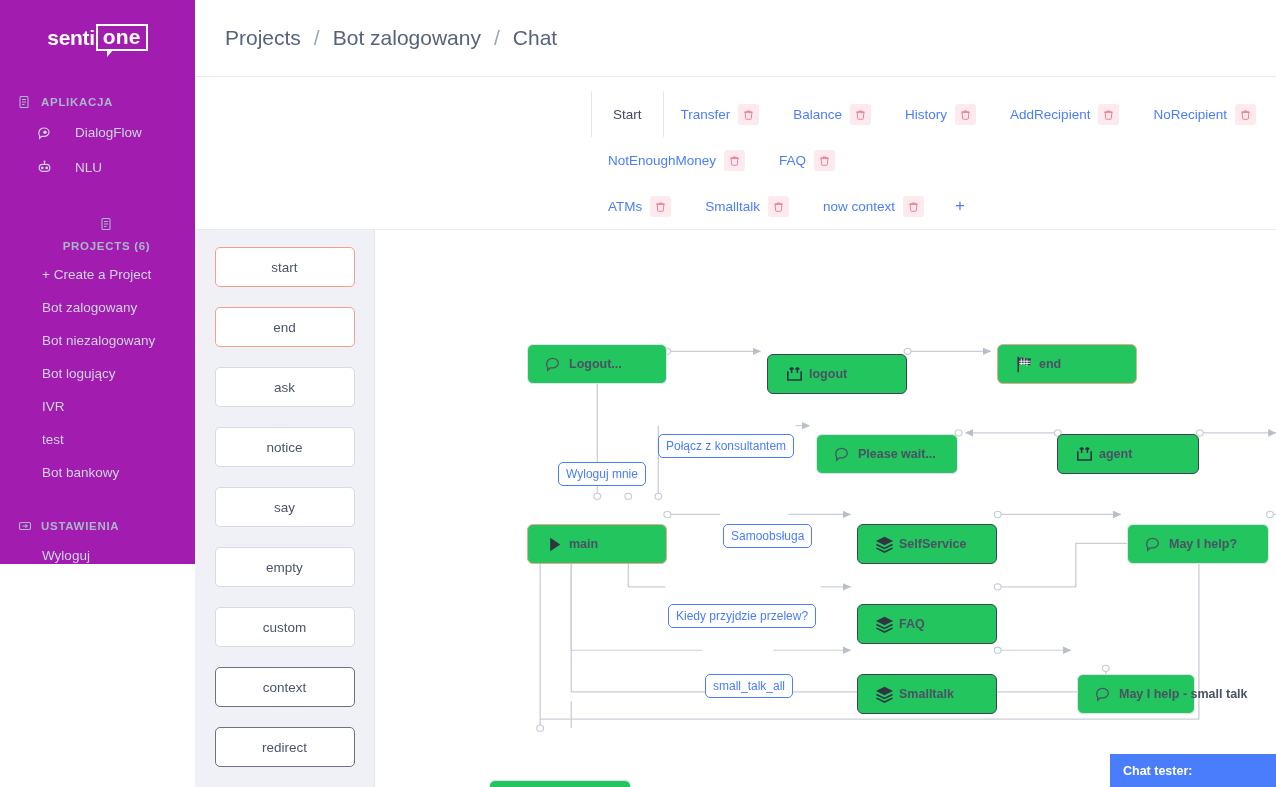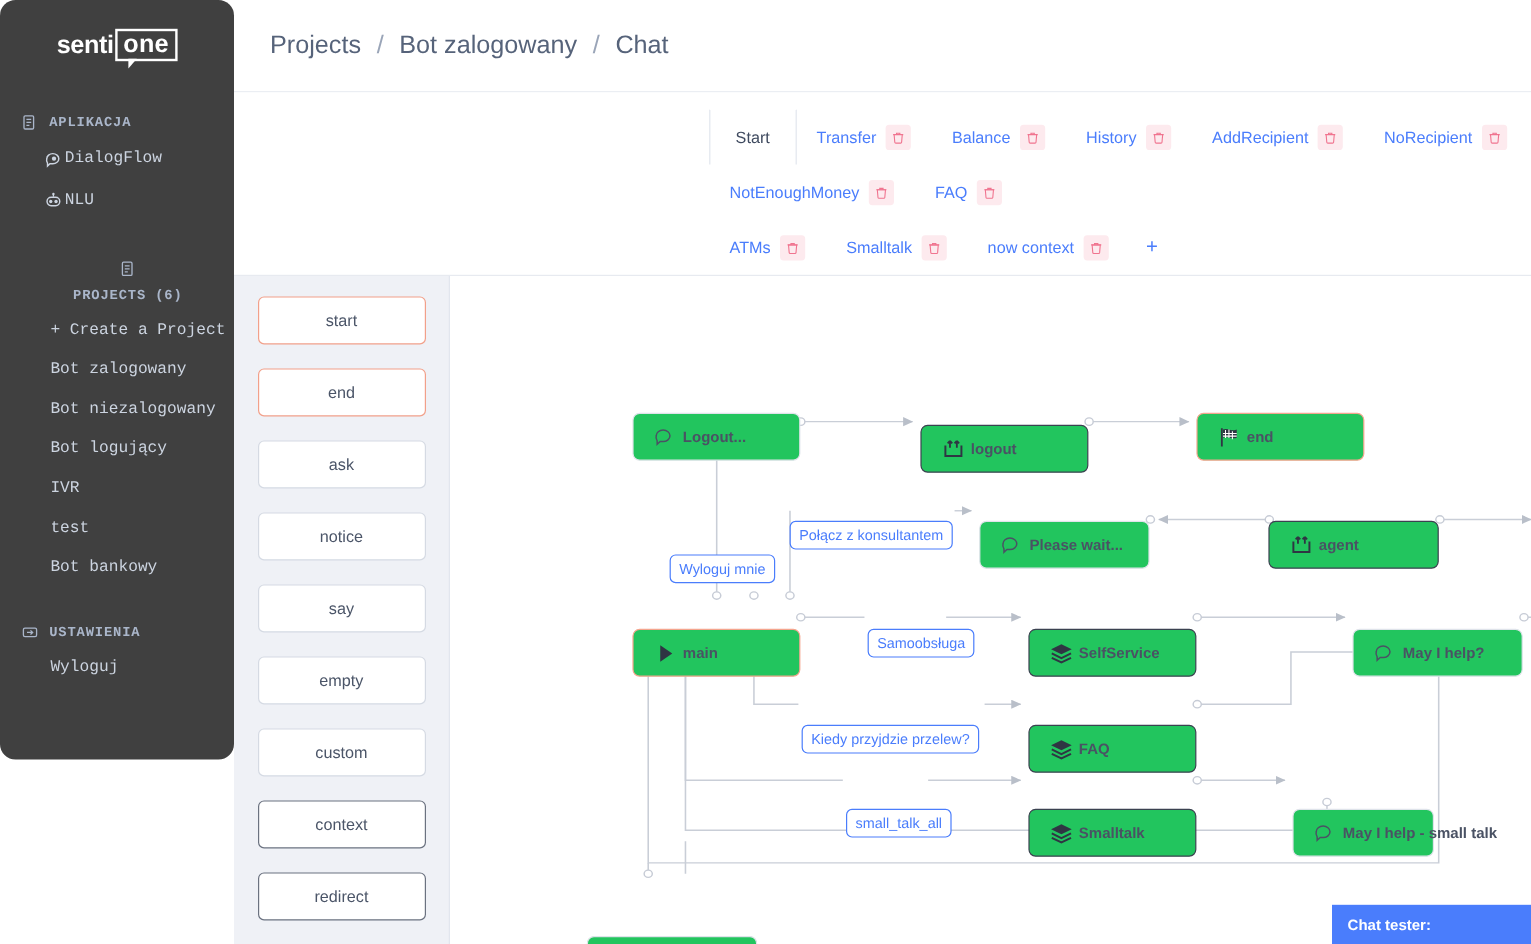--- a/index.html
+++ b/index.html
@@ -6,53 +6,52 @@
   html, body {
     width: 1276px; height: 787px;
     overflow: hidden;
     font-family: "Liberation Sans", sans-serif;
     background: #ffffff;
   }
   .app { display: flex; width: 1276px; height: 787px; }
 
   
   .sidebar {
-    width: 195px; height: 633px;
-    background: #404040;
+    width: 195px; height: 564px;
+    background: #a21caf;
     flex: 0 0 195px;
     position: relative;
     overflow: hidden;
-    border-radius: 13px;
   }
   .logo-wrap { padding: 24px 0 0 0; display: flex; justify-content: center; }
   .logo {
     font-size: 21px; font-weight: bold; color: #ffffff;
     letter-spacing: .2px; display: inline-flex; align-items: center;
     position: relative;
   }
   .logo .senti { letter-spacing: -0.3px; }
   .logo .one-box {
     border: 2px solid #ffffff; padding: 0px 5px 1px 5px;
     margin-left: 1px; position: relative; line-height: 1.05;
   }
   .logo .one-box:after {
     content: ""; position: absolute; left: 9px; bottom: -8px;
     width: 0; height: 0;
     border-left: 7px solid #ffffff;
     border-bottom: 8px solid transparent;
   }
-  .nav { margin-top: 38px; font-family: Liberation Mono, monospace; }
+  .nav { margin-top: 38px; }
   .nav-section {
     display: flex; align-items: center; gap: 9px;
     padding: 6px 0 6px 18px; color: #aab6ca;
     font-size: 11.5px; font-weight: bold; letter-spacing: .7px;
   }
   .nav-section .ico { width: 14px; height: 14px; display: block; flex: 0 0 14px; }
   .nav-item {
-    display: flex; align-items: center; gap: 1px;
+    display: flex; align-items: center; gap: 22px;
     padding: 9px 0 9px 42px;
     color: #ccd4e0; font-size: 13.5px;
     cursor: pointer;
   }
   .nav-item.sub-icon { padding-left: 36px; }
   .nav-item .ico { width: 17px; height: 17px; flex: 0 0 17px; display:block; }
   .sec-aplikacja { margin-top: 0; }
   .sec-projects { margin-top: 26px; flex-direction: column; }
   .sec-ustawienia { margin-top: 24px; }
 

